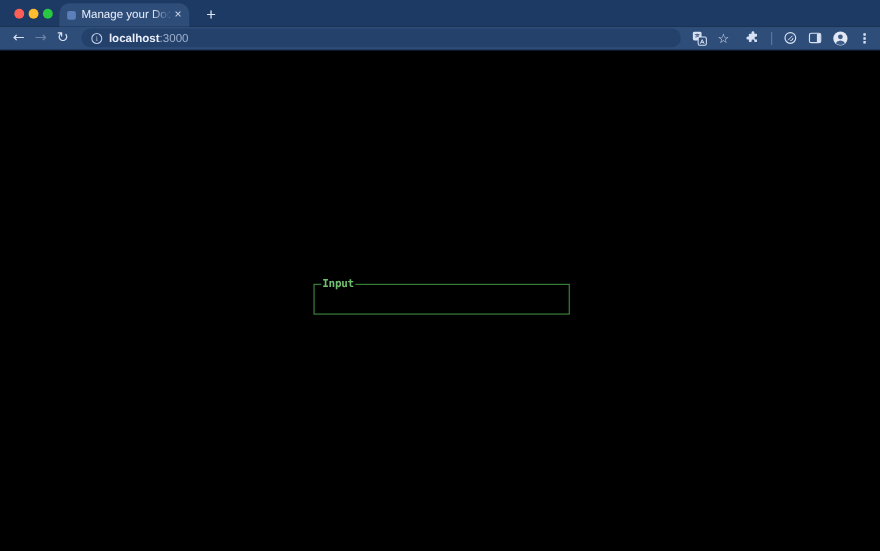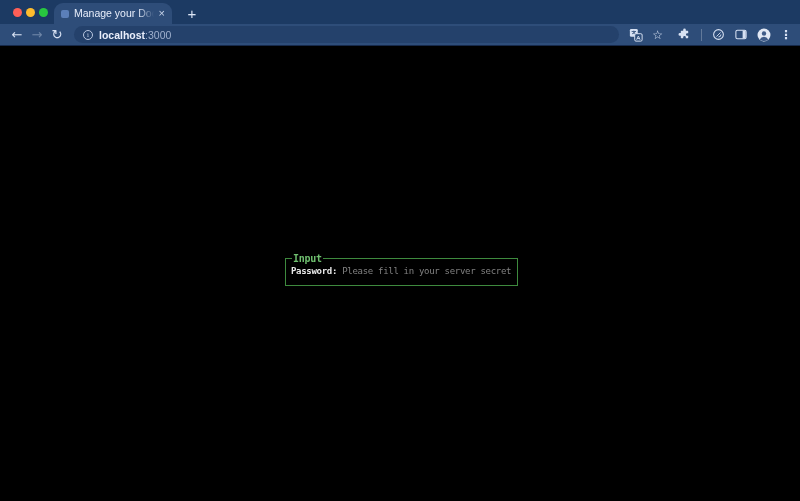--- a/index.html
+++ b/index.html
@@ -53,20 +53,21 @@
   .tool-icons { display:flex; align-items:center; gap:9px; }
   .glyph-icon { color:#d7e1f3; font-family:"DejaVu Sans", sans-serif; }
   .sep { width:1px; height:12px; background:rgba(255,255,255,0.25); margin:0 1px; }
   .svg-icon { display:block; }
   
   .content { position:relative; height:454px; background:var(--content-bg,#000); }
   .tui-box {
     position:absolute; left:285px; top:212px; width:233px; height:28px;
     border:1px solid var(--tui-border,#3e8a3e);
     font-family:"DejaVu Sans Mono", monospace;
+    text-align:right;
   }
   .tui-title {
     position:absolute; top:-7px; left:6px; padding:0 1px;
     background:#000; color:var(--tui-title,#6fbf6f);
     font-weight:bold; font-size:10px; line-height:13px; letter-spacing:-0.3px;
   }
   .tui-row { padding:7px 0 0 5px; font-size:9px; letter-spacing:-0.3px; white-space:nowrap; }
   .tui-label { color:#e8e8e8; font-weight:bold; }
   .tui-placeholder { color:#828282; }
 </style>
@@ -125,17 +126,14 @@
       <circle cx="8" cy="6.3" r="2.5" fill="#3f5b88"></circle>
       <path d="M3.1 13a5.6 5.6 0 0 1 9.8 0 7.4 7.4 0 0 1-9.8 0z" fill="#3f5b88"></path>
     </svg>
     <span class="glyph-icon" style="font-size:12px; font-weight:bold">⋮</span>
   </div>
 </div>
 
 <div class="content">
   <div class="tui-box">
     <span class="tui-title">Input</span>
-    <div class="tui-row">
-      <span class="tui-label">Password:</span><span> </span><span class="tui-placeholder">Please fill in your server secret</span>
-    </div>
   </div>
 </div>
 
 </body></html>

